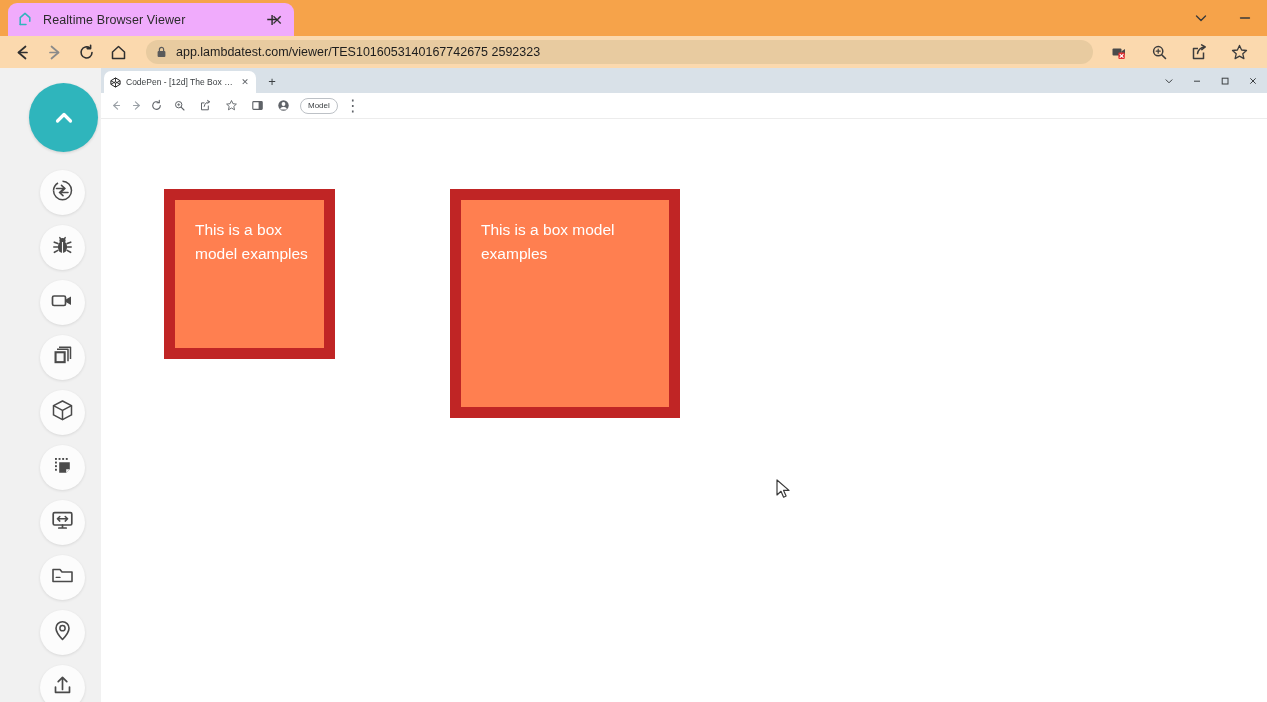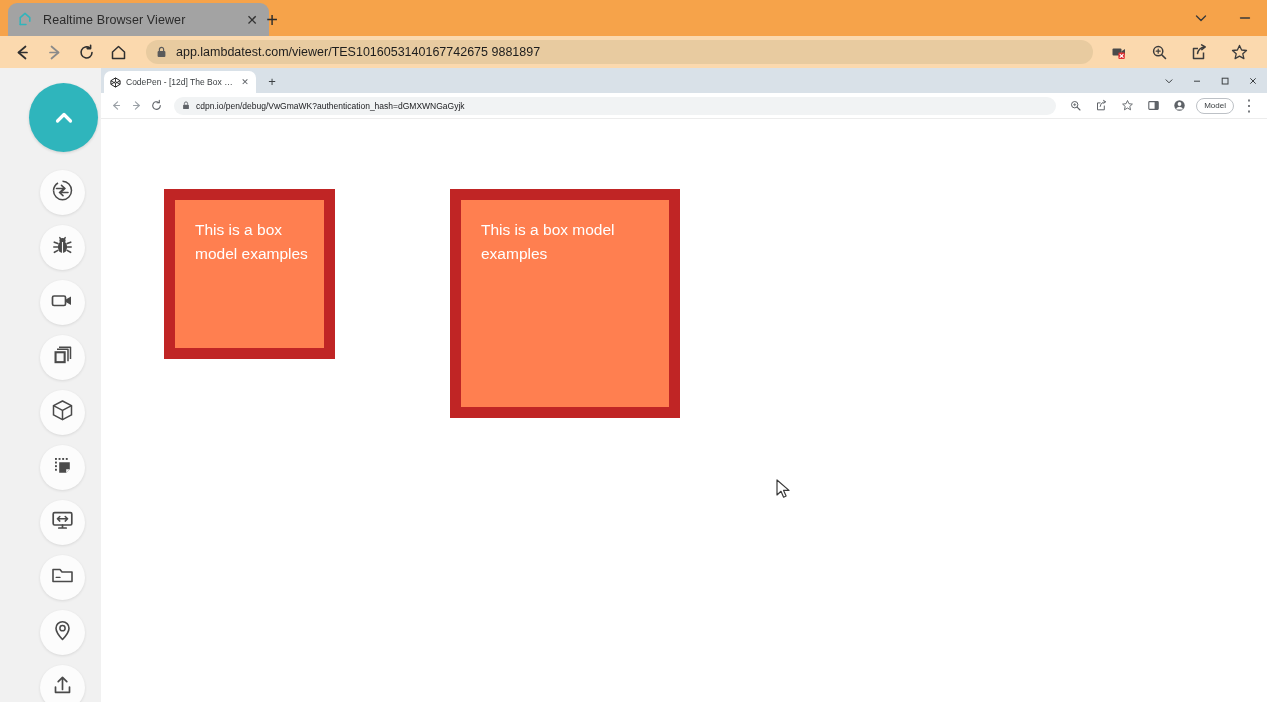--- a/index.html
+++ b/index.html
@@ -12,22 +12,22 @@
     background: #ffffff;
   }
 
   
   .outer-chrome { position: absolute; left: 0; top: 0; width: 1267px; height: 68px; }
   .outer-tabstrip {
     position: absolute; left: 0; top: 0; width: 1267px; height: 36px;
     background: #F6A34A;
   }
   .outer-tab {
-    position: absolute; left: 8px; top: 3px; width: 261px; height: 33px;
-    background: #a3a3a3;
+    position: absolute; left: 8px; top: 3px; width: 286px; height: 33px;
+    background: #f0abfc;
     border-radius: 9px 9px 0 0;
     display: flex; align-items: center; padding: 16px 8px;
   }
   .outer-tab-favicon { width: 18px; height: 18px; margin-right: 9px; flex: 0 0 auto; display:flex; align-items:center; justify-content:center;}
   .outer-tab-title {
     flex: 1 1 auto;
     font-size: 12.5px; color: #2b2b2b;
     white-space: nowrap; overflow: hidden; text-overflow: ellipsis;
     letter-spacing: .1px;
   }
@@ -228,21 +228,21 @@
         </svg>
     </div>
 
     <div class="omnibox">
       <span class="lock">
         <svg width="11" height="12" viewBox="0 0 11 12">
           <rect x="1.6" y="5" width="7.8" height="6" rx="1" fill="#5a5a5a"></rect>
           <path d="M3.4 5 V3.4 a2.1 2.1 0 0 1 4.2 0 V5" fill="none" stroke="#5a5a5a" stroke-width="1.2"></path>
         </svg>
       </span>
-      <span class="url">app.lambdatest.com/viewer/TES1016053140167742675 9881897</span>
+      <span class="url">app.lambdatest.com/viewer/TES1016053140167742675 2592323</span>
     </div>
 
     <div class="tb-right">
       <div class="nav-icon">
         <svg width="19" height="19" viewBox="0 0 19 19">
           <rect x="2.5" y="5.5" width="9" height="7" rx="1" fill="#4a4a4a"></rect>
           <path d="M11.5 8.2 L15 6 V12 L11.5 9.8 Z" fill="#4a4a4a"></path>
           <rect x="8.4" y="9.6" width="6.4" height="6.4" rx="1" fill="#E03030"></rect>
           <path d="M10.1 11.3 L13.1 14.3 M13.1 11.3 L10.1 14.3" stroke="#fff" stroke-width="1.1" stroke-linecap="round"></path>
         </svg>
@@ -440,29 +440,20 @@
           <path d="M9.2 6.5 H3.5" stroke="#9aa0a6" stroke-width="1.1" stroke-linecap="round"></path>
         </svg>
     </div>
     <div class="inner-nav-icon">
       <svg width="13" height="13" viewBox="0 0 13 13">
         <path d="M10.3 6.5 A3.8 3.8 0 1 1 8.9 3.6" fill="none" stroke="#5f6368" stroke-width="1.1" stroke-linecap="round"></path>
         <path d="M9.3 1.4 V3.8 H7" fill="none" stroke="#5f6368" stroke-width="1.1" stroke-linecap="round" stroke-linejoin="round"></path>
       </svg>
     </div>
 
-    <div class="inner-omnibox">
-      <span class="lock">
-        <svg width="8" height="9" viewBox="0 0 8 9">
-          <rect x="1.1" y="3.7" width="5.8" height="4.4" rx=".7" fill="#5f6368"></rect>
-          <path d="M2.4 3.7 V2.5 a1.6 1.6 0 0 1 3.2 0 V3.7" fill="none" stroke="#5f6368" stroke-width=".9"></path>
-        </svg>
-      </span>
-      <span class="url">cdpn.io/pen/debug/VwGmaWK?authentication_hash=dGMXWNGaGyjk</span>
-    </div>
 
     <div class="inner-tb-right">
       <div class="inner-nav-icon">
         <svg width="13" height="13" viewBox="0 0 13 13">
             <circle cx="5.7" cy="5.7" r="3.2" fill="none" stroke="#5f6368" stroke-width="1"></circle>
             <path d="M8.1 8.1 L11 11" stroke="#5f6368" stroke-width="1.1" stroke-linecap="round"></path>
             <path d="M4.2 5.7 H7.2 M5.7 4.2 V7.2" stroke="#5f6368" stroke-width=".8"></path>
           </svg>
       </div>
       <div class="inner-nav-icon">

